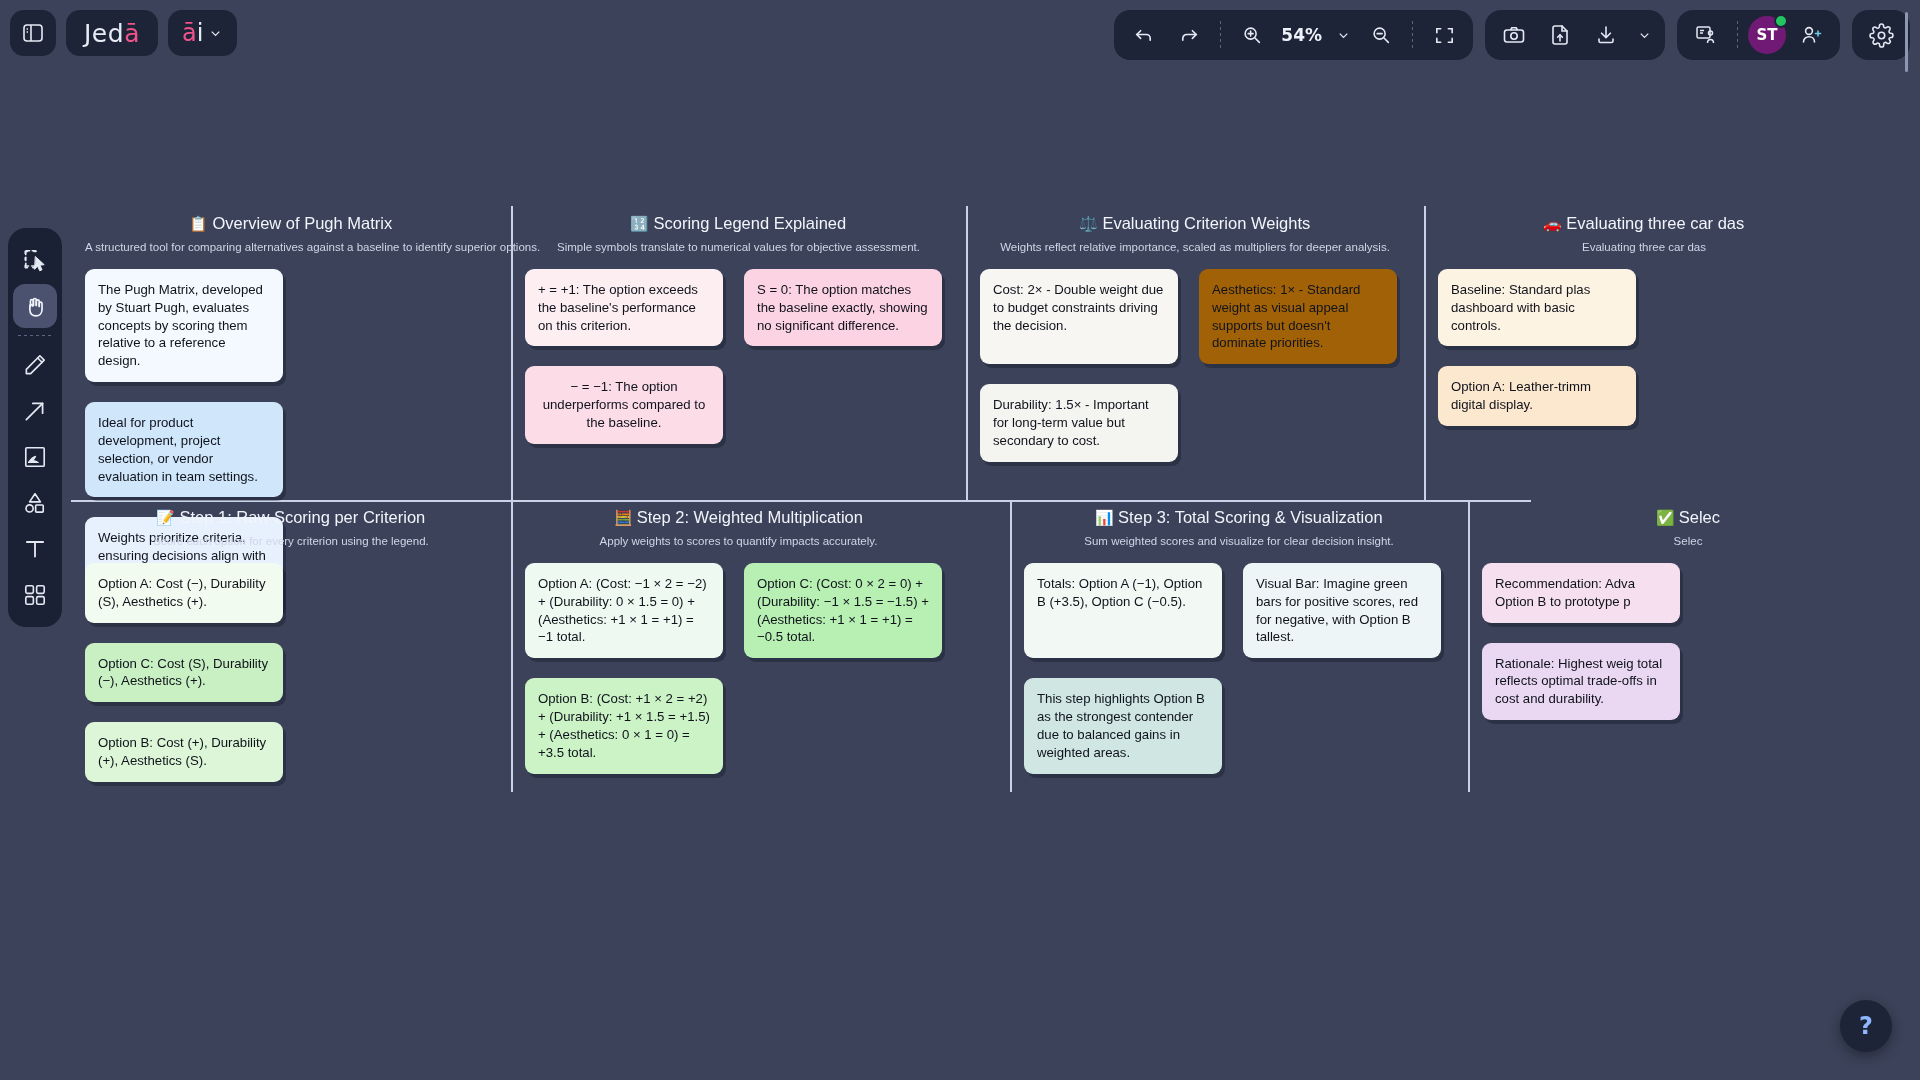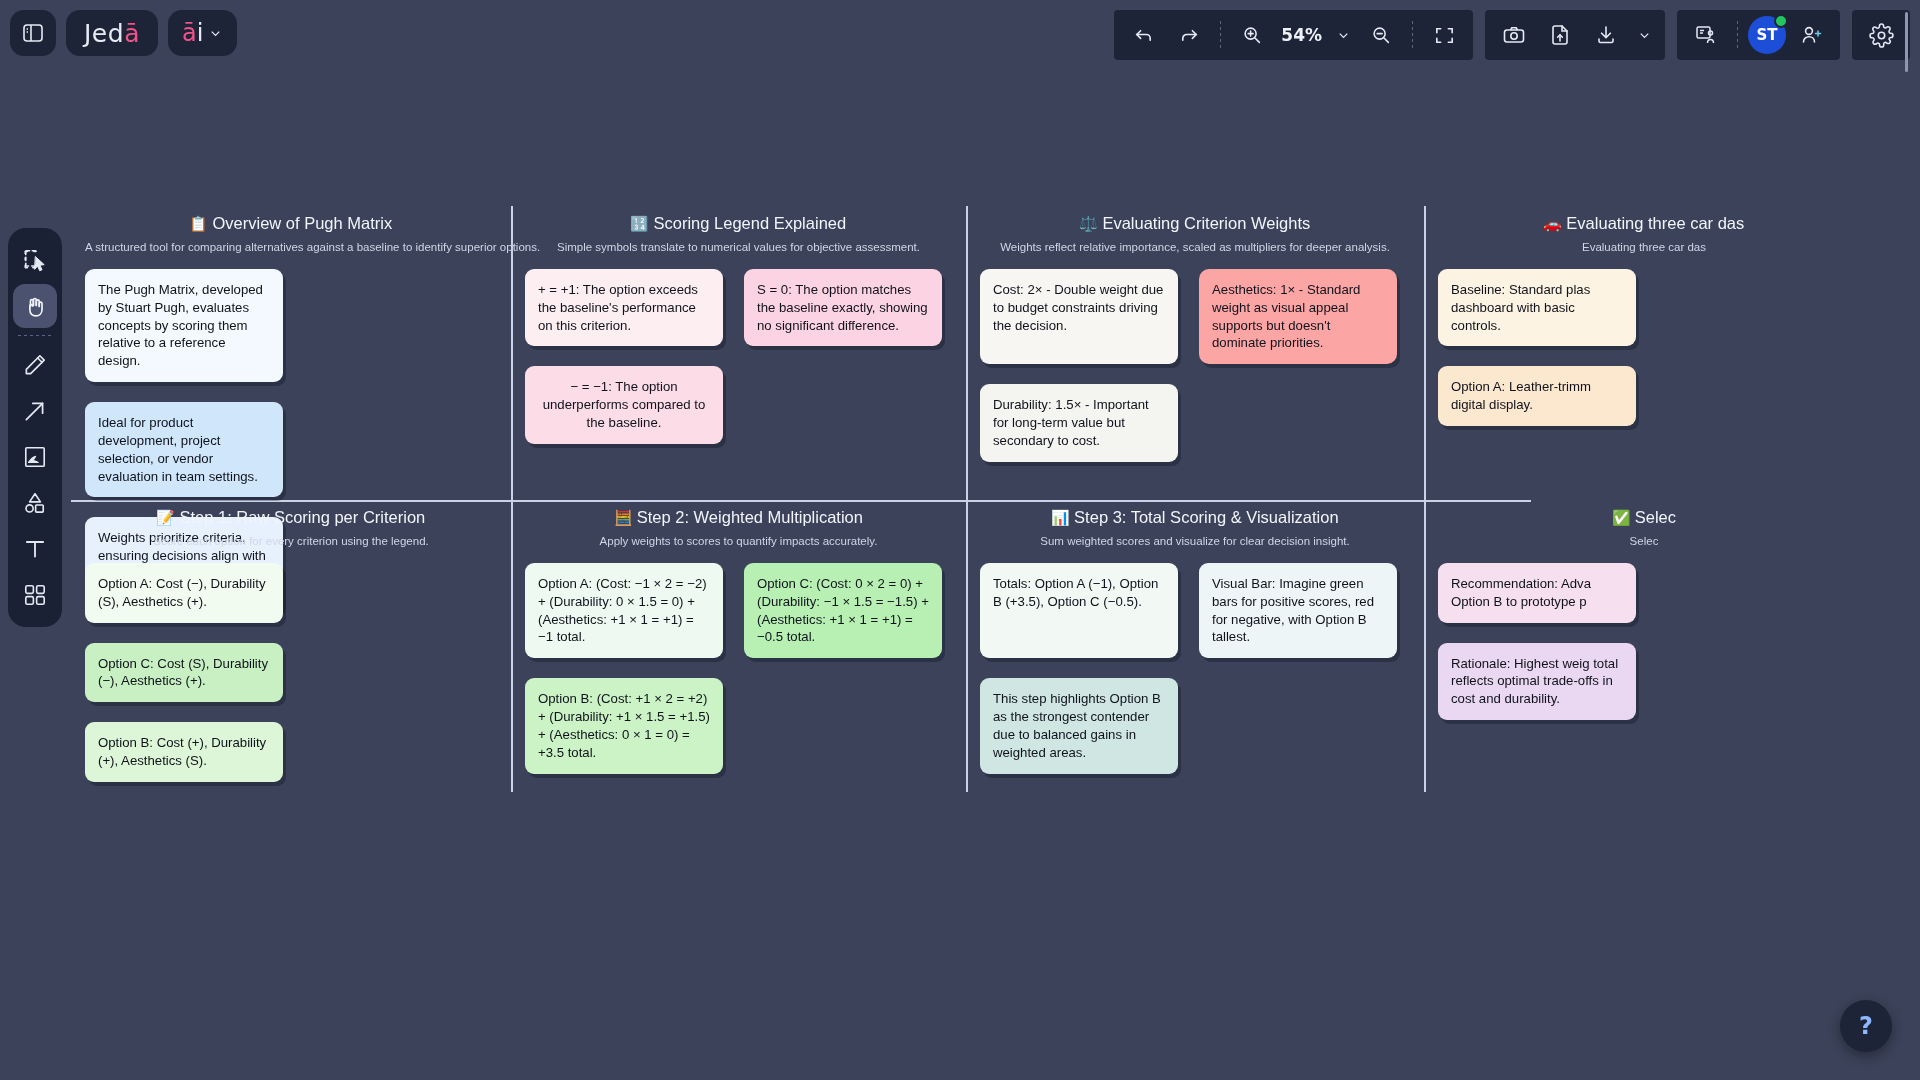--- a/index.html
+++ b/index.html
@@ -28,32 +28,32 @@
   .logo-text .accent { color: #f0538a; }
   .ai-pill {
     background: #1e2438; border-radius: 14px; height: 46px;
     display: flex; align-items: center; gap: 5px; padding: 0 14px; cursor: pointer;
   }
   .ai-text { font-size: 24px; color: #e8ecf5; font-family: "DejaVu Sans", sans-serif; }
   .ai-text .accent { color: #f0538a; }
 
   .tb-right { position: absolute; right: 10px; top: 10px; display: flex; align-items: center; gap: 12px; }
   .group {
-    background: #1e2438; border-radius: 4px; height: 50px;
+    background: #1e2438; border-radius: 16px; height: 50px;
     display: flex; align-items: center; padding: 0 8px; gap: 4px;
   }
   .gbtn {
     width: 42px; height: 40px; display: flex; align-items: center; justify-content: center;
     border-radius: 10px; cursor: pointer; background: transparent; border: none;
   }
   .vdivider { width: 1px; height: 28px; margin: 0 6px;
     background: repeating-linear-gradient(to bottom, #5b6480 0 3px, transparent 3px 6px); }
   .zoomval { color: #eef1f8; font-size: 17px; font-weight: bold; padding: 0 4px; font-family: "DejaVu Sans", sans-serif; }
   .avatar {
-    width: 38px; height: 38px; border-radius: 50%; background: #1d4ed8;
+    width: 38px; height: 38px; border-radius: 50%; background: #701a75;
     color: #fff; font-size: 15px; font-weight: bold; display: flex;
     align-items: center; justify-content: center; position: relative; cursor: pointer;
     font-family: "DejaVu Sans", sans-serif;
   }
   .dot-online {
     position: absolute; right: -2px; top: -2px; width: 14px; height: 14px;
     border-radius: 50%; background: #22c55e; border: 2px solid #1e2438;
   }
   .scroll-marker { position:absolute; right:2px; top:2px; width:3px; height:60px; background:#8d97b4; border-radius:2px;}
 
@@ -316,21 +316,21 @@
             <div class="note" style="background: rgb(252, 211, 226);">S = 0: The option matches the baseline exactly, showing no significant difference.</div>
             <div class="note" style="background: rgb(251, 220, 231); text-align: center;">− = −1: The option underperforms compared to the baseline.</div>
           </div>
         </div>
         <div class="col" style="width: 458px;">
           <div class="col-sep"></div>
           <div class="col-title"><span class="emo">⚖️</span><span>Evaluating Criterion Weights</span></div>
           <div class="col-sub">Weights reflect relative importance, scaled as multipliers for deeper analysis.</div>
           <div class="cards">
             <div class="note" style="background: rgb(247, 246, 243);">Cost: 2× - Double weight due to budget constraints driving the decision.</div>
-            <div class="note" style="background: #fca5a5; border-radius: 10px;">Aesthetics: 1× - Standard weight as visual appeal supports but doesn't dominate priorities.</div>
+            <div class="note" style="background: #a16207;">Aesthetics: 1× - Standard weight as visual appeal supports but doesn't dominate priorities.</div>
             <div class="note" style="background: rgb(244, 244, 241);">Durability: 1.5× - Important for long-term value but secondary to cost.</div>
           </div>
         </div>
         <div class="col" style="width: 440px;">
           <div class="col-sep"></div>
           <div class="col-title"><span class="emo">🚗</span><span>Evaluating three car das</span></div>
           <div class="col-sub">Evaluating three car das</div>
           <div class="cards">
             <div class="note" style="background: rgb(253, 243, 227);">Baseline: Standard plas dashboard with basic controls.</div>
             <div class="note" style="background: rgb(251, 232, 207);">Option A: Leather-trimm digital display.</div>
@@ -350,21 +350,21 @@
         <div class="col" style="width: 455px;">
           <div class="col-sep"></div>
           <div class="col-title"><span class="emo">🧮</span><span>Step 2: Weighted Multiplication</span></div>
           <div class="col-sub">Apply weights to scores to quantify impacts accurately.</div>
           <div class="cards">
             <div class="note" style="background: rgb(238, 250, 241);">Option A: (Cost: −1 × 2 = −2) + (Durability: 0 × 1.5 = 0) + (Aesthetics: +1 × 1 = +1) = −1 total.</div>
             <div class="note" style="background: rgb(183, 240, 178);">Option C: (Cost: 0 × 2 = 0) + (Durability: −1 × 1.5 = −1.5) + (Aesthetics: +1 × 1 = +1) = −0.5 total.</div>
             <div class="note" style="background: rgb(204, 243, 197);">Option B: (Cost: +1 × 2 = +2) + (Durability: +1 × 1.5 = +1.5) + (Aesthetics: 0 × 1 = 0) = +3.5 total.</div>
           </div>
         </div>
-        <div class="col" style="width: 458px;">
+        <div class="col" style="width: 458px; margin-left: 44px;">
           <div class="col-sep"></div>
           <div class="col-title"><span class="emo">📊</span><span>Step 3: Total Scoring &amp; Visualization</span></div>
           <div class="col-sub">Sum weighted scores and visualize for clear decision insight.</div>
           <div class="cards">
             <div class="note" style="background: rgb(242, 248, 244);">Totals: Option A (−1), Option B (+3.5), Option C (−0.5).</div>
             <div class="note" style="background: rgb(238, 245, 246);">Visual Bar: Imagine green bars for positive scores, red for negative, with Option B tallest.</div>
             <div class="note" style="background: rgb(207, 230, 227);">This step highlights Option B as the strongest contender due to balanced gains in weighted areas.</div>
           </div>
         </div>
         <div class="col" style="width: 440px;">

